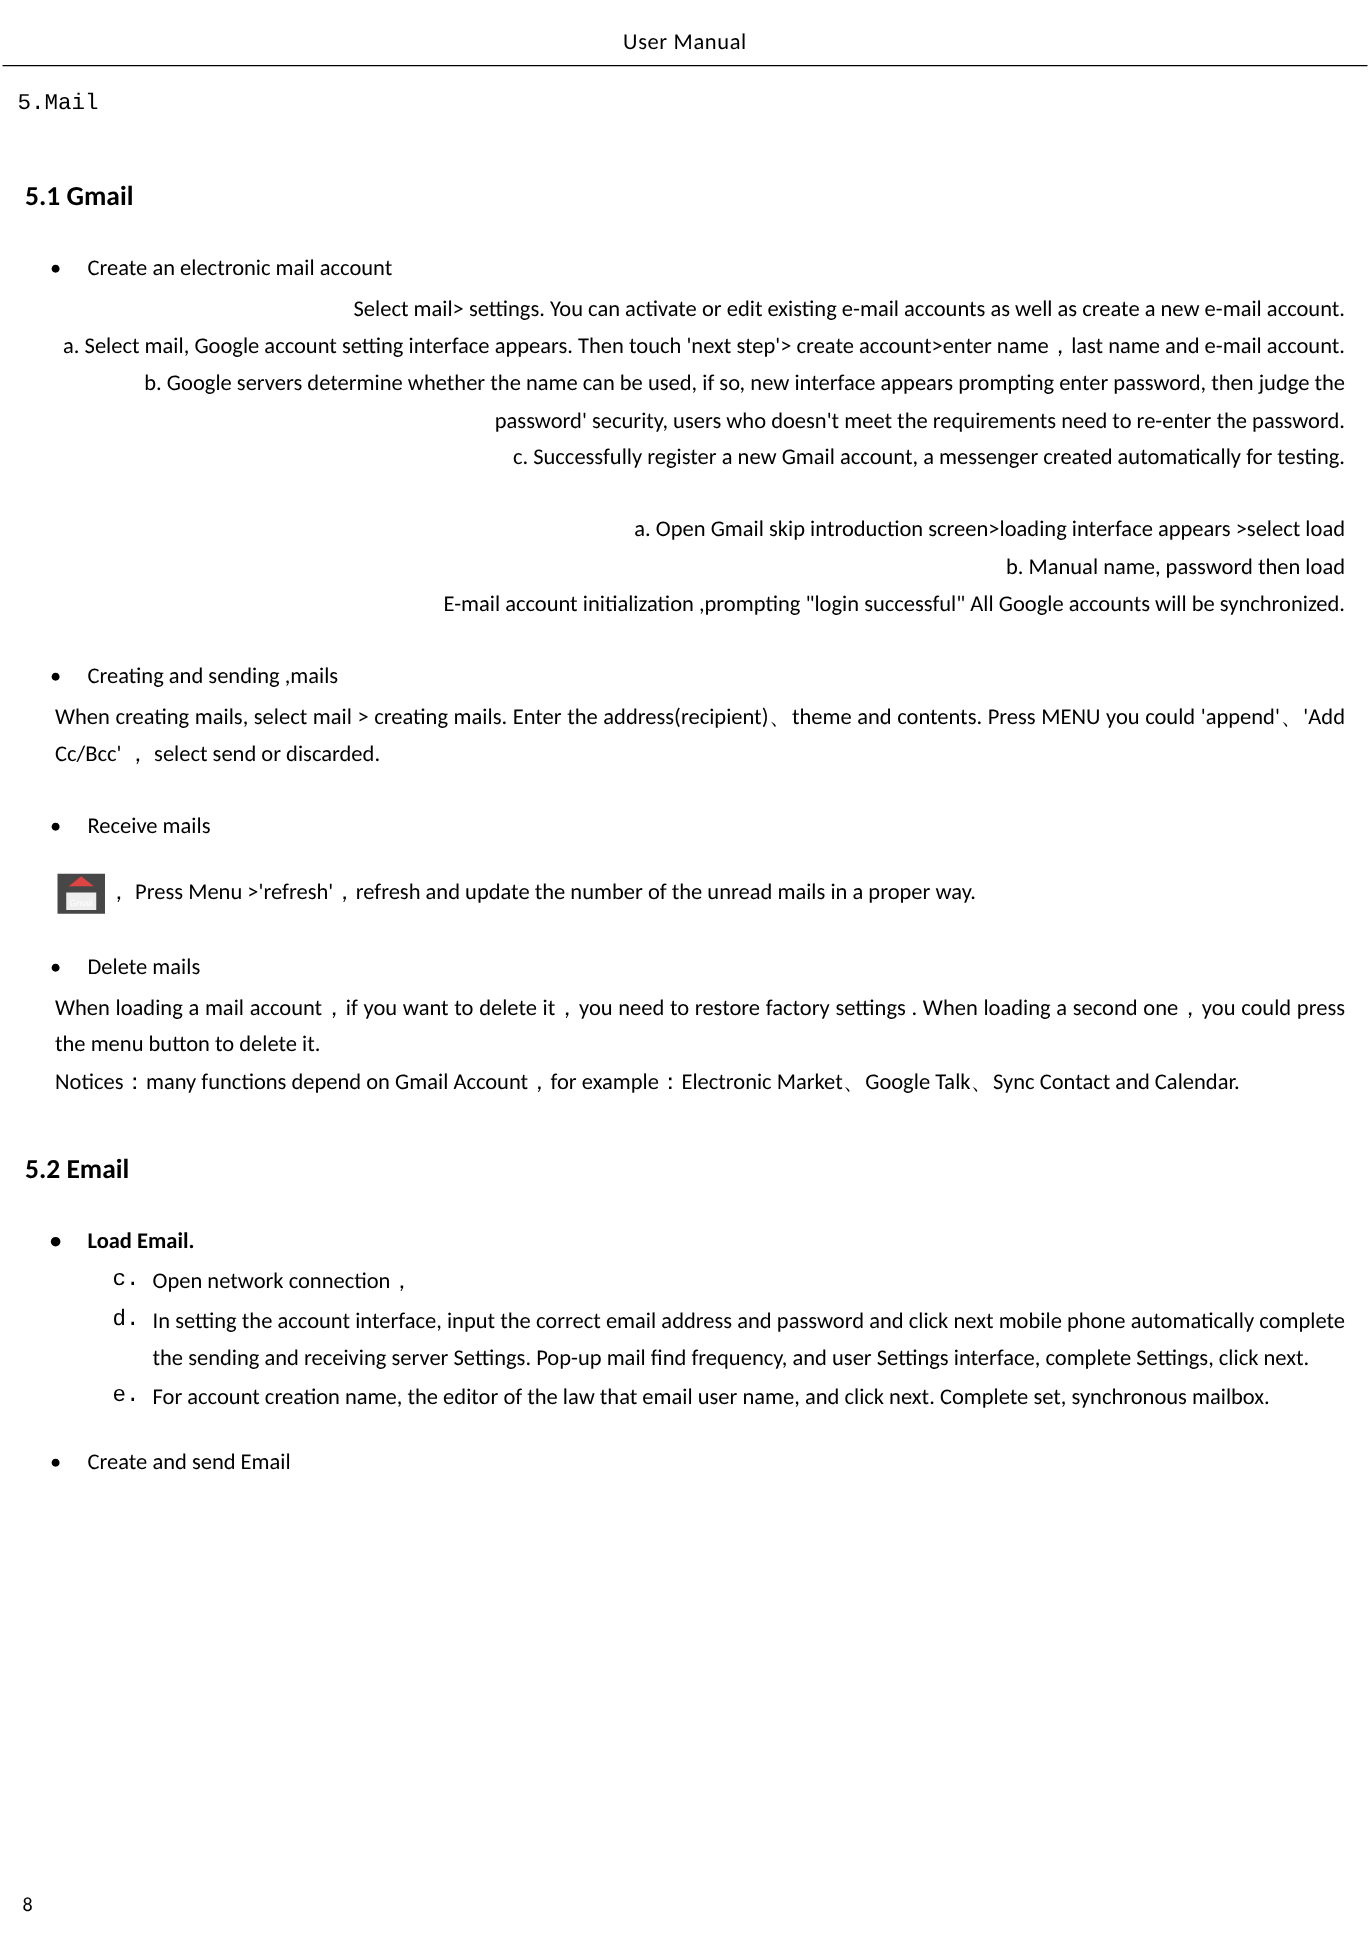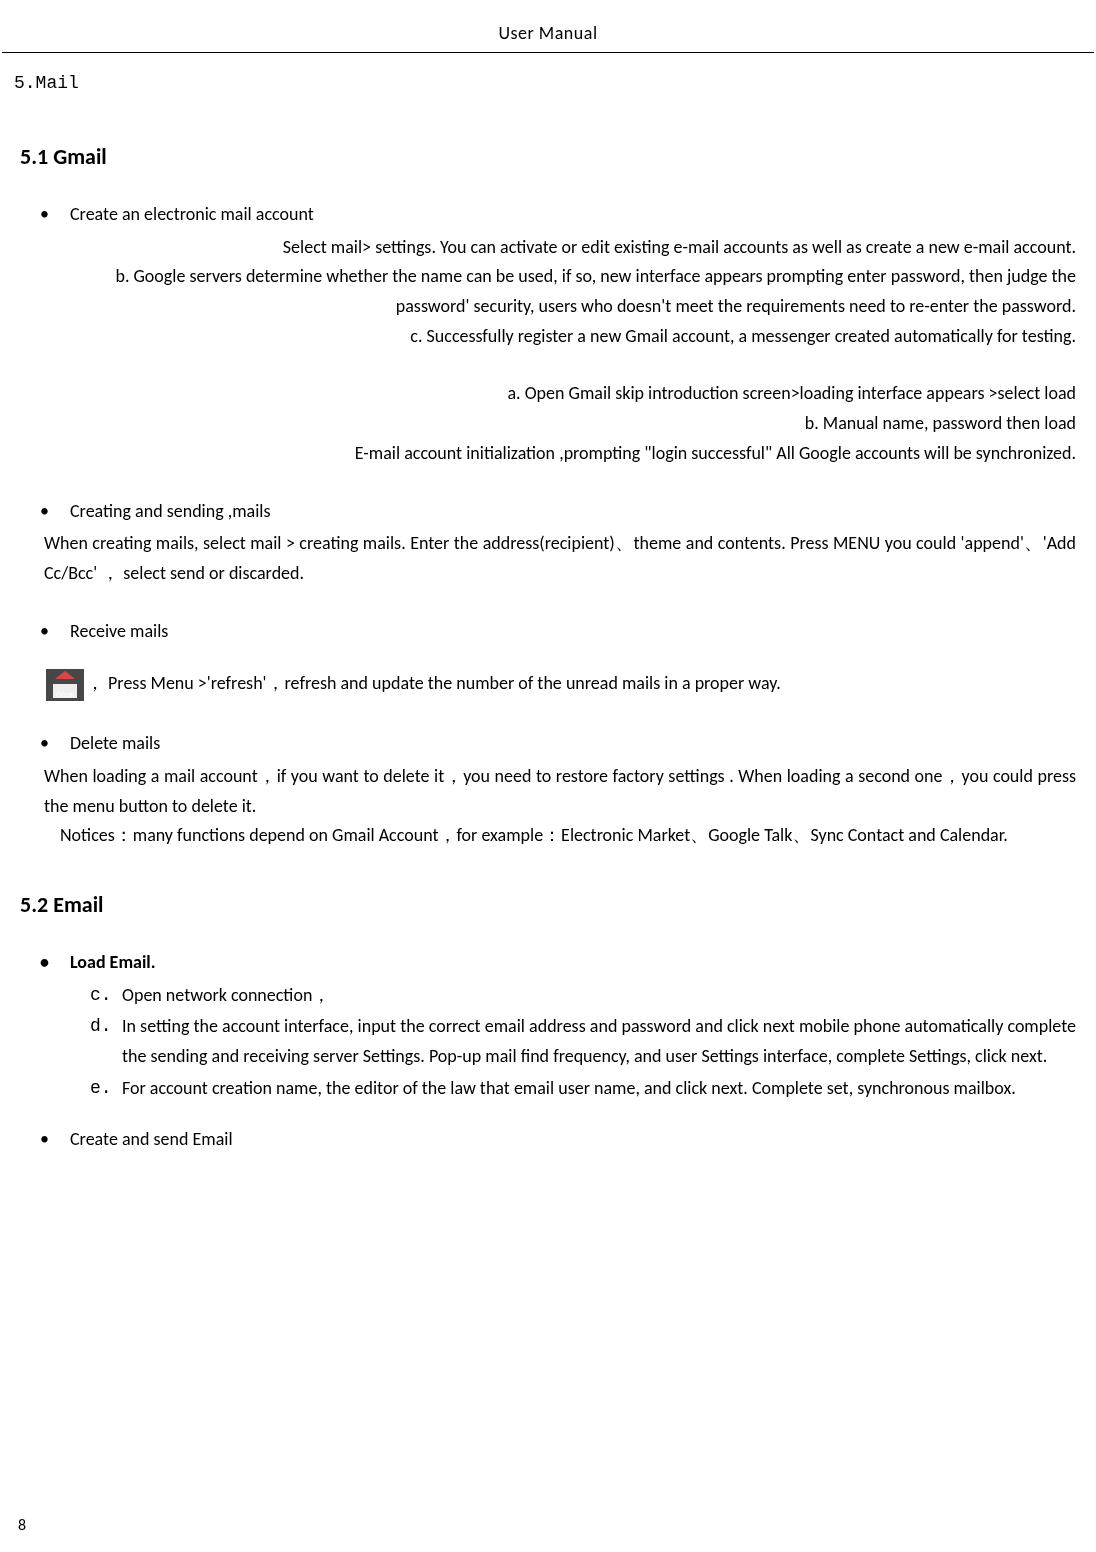--- a/index.html
+++ b/index.html
@@ -119,20 +119,21 @@
 <div class="header">User  Manual</div>
 
 <div class="chapter-title">5.Mail</div>
 
 <div class="section-title">5.1 Gmail</div>
 
 <div class="content">
 
   <div class="bullet-item">Create an electronic mail account</div>
   <div class="para">Select mail&gt; settings. You can activate or edit existing e-mail accounts as well as create a new e-mail account.</div>
+  <div class="para" style="margin-left:12px; text-indent:6px;">a.  Select mail, Google account setting interface appears. Then touch 'next step'&gt; create account&gt;enter name，last name and e-mail account.</div>
   <div class="para" style="margin-left:12px; text-indent:6px;">b.  Google servers determine whether the name can be used, if so, new interface appears prompting enter password, then judge the password' security, users who doesn't meet the requirements need to re-enter the password.</div>
   <div class="para" style="margin-left:12px; text-indent:6px;">c.  Successfully register a new Gmail account, a messenger created automatically for testing.</div>
 
   <div class="gap"></div>
 
   <div class="para" style="margin-left:18px;">a. Open Gmail skip introduction screen&gt;loading interface appears &gt;select load</div>
   <div class="para" style="margin-left:18px;">b. Manual name, password then load</div>
   <div class="para">E-mail account initialization ,prompting "login successful" All Google accounts will be synchronized.</div>
 
   <div class="gap"></div>
@@ -145,21 +146,21 @@
   <div class="bullet-item">Receive mails</div>
   <div class="gap-sm"></div>
   <div class="para outdent justify" style="margin-left:12px;">
     <span class="inline-icon"><span class="flap"></span><span class="env"></span><span class="label">Gmail</span></span><span>，  Press Menu &gt;'refresh'，refresh and update the number of the unread mails in a proper way.</span>
   </div>
 
   <div class="gap"></div>
 
   <div class="bullet-item">Delete    mails</div>
   <div class="para outdent justify" style="margin-left:12px; text-indent:0;">When loading a mail account，if you want to delete it，you need to restore factory settings . When loading a second one，you could press the menu button to delete it.</div>
-  <div class="para outdent justify" style="margin-left:28px; text-indent:0;">Notices：many functions depend on Gmail Account，for example：Electronic Market、Google Talk、Sync Contact and Calendar.</div>
+  <div class="para outdent justify" style="margin-left:12px; text-indent:0;">Notices：many functions depend on Gmail Account，for example：Electronic Market、Google Talk、Sync Contact and Calendar.</div>
 
 </div>
 
 <div class="gap-lg"></div>
 
 <div class="section-title">5.2 Email</div>
 
 <div class="content">
 
   <div class="bullet-item bold-li">Load Email.</div>

